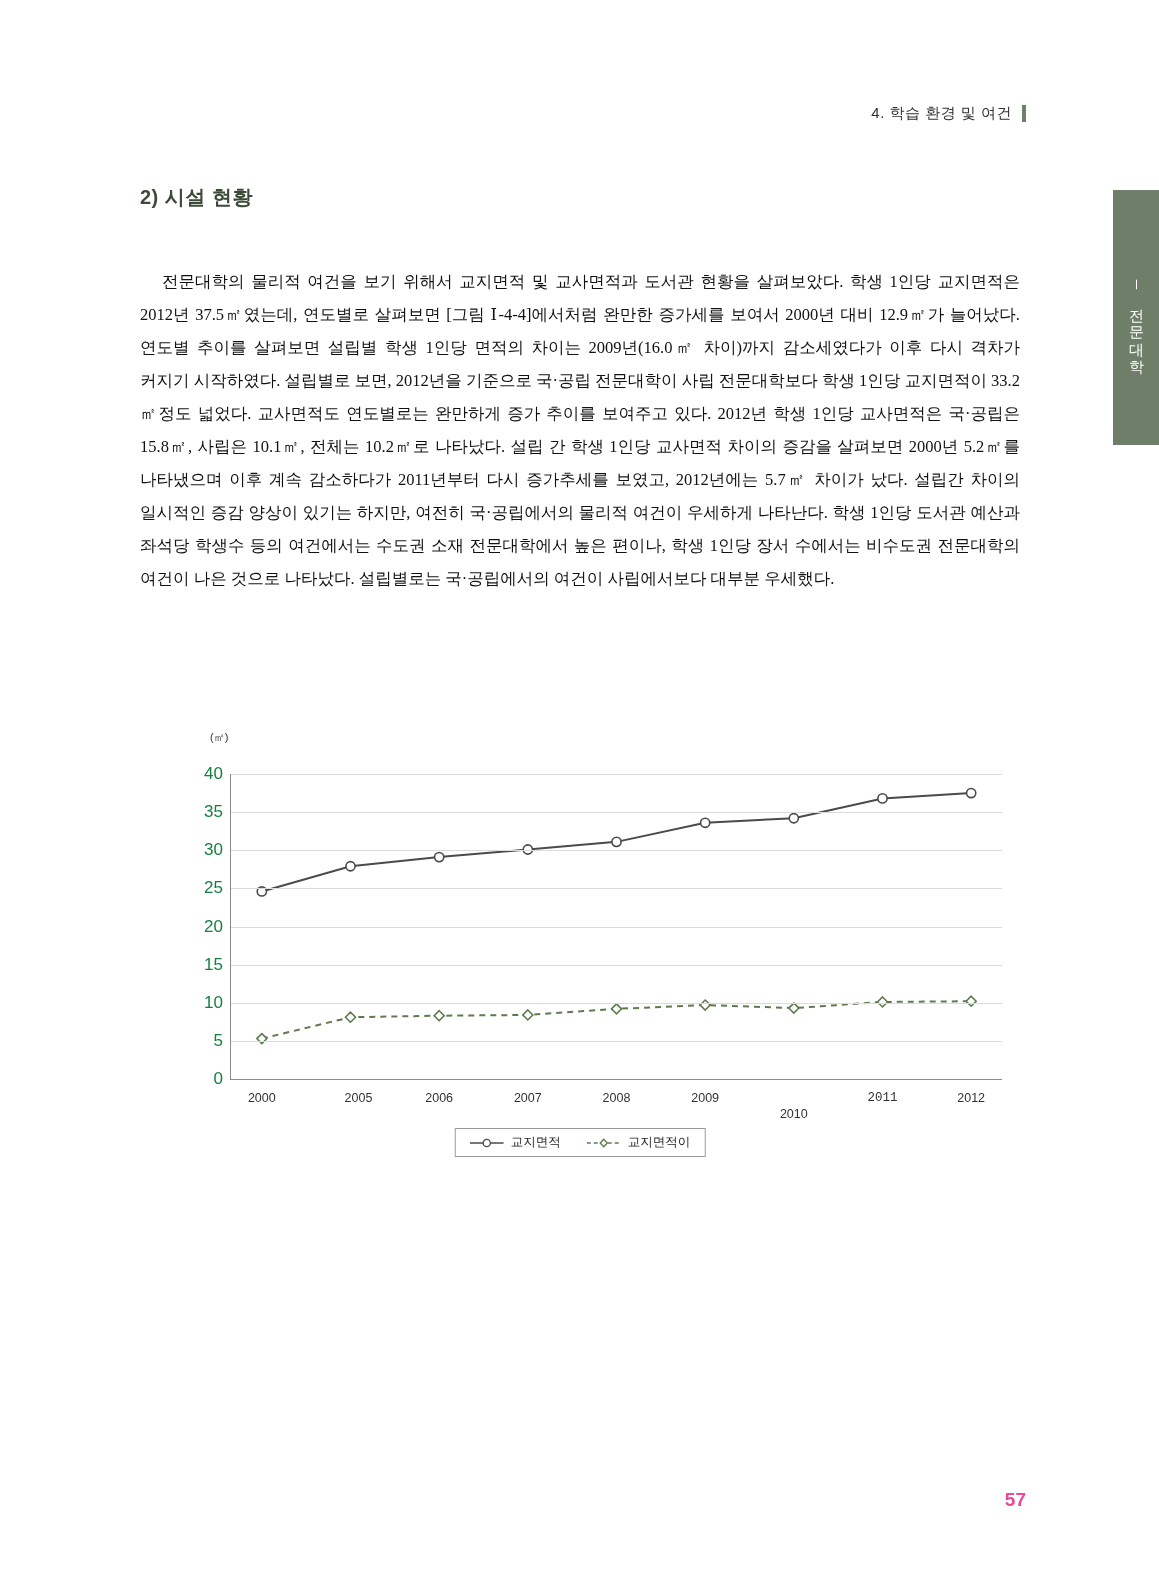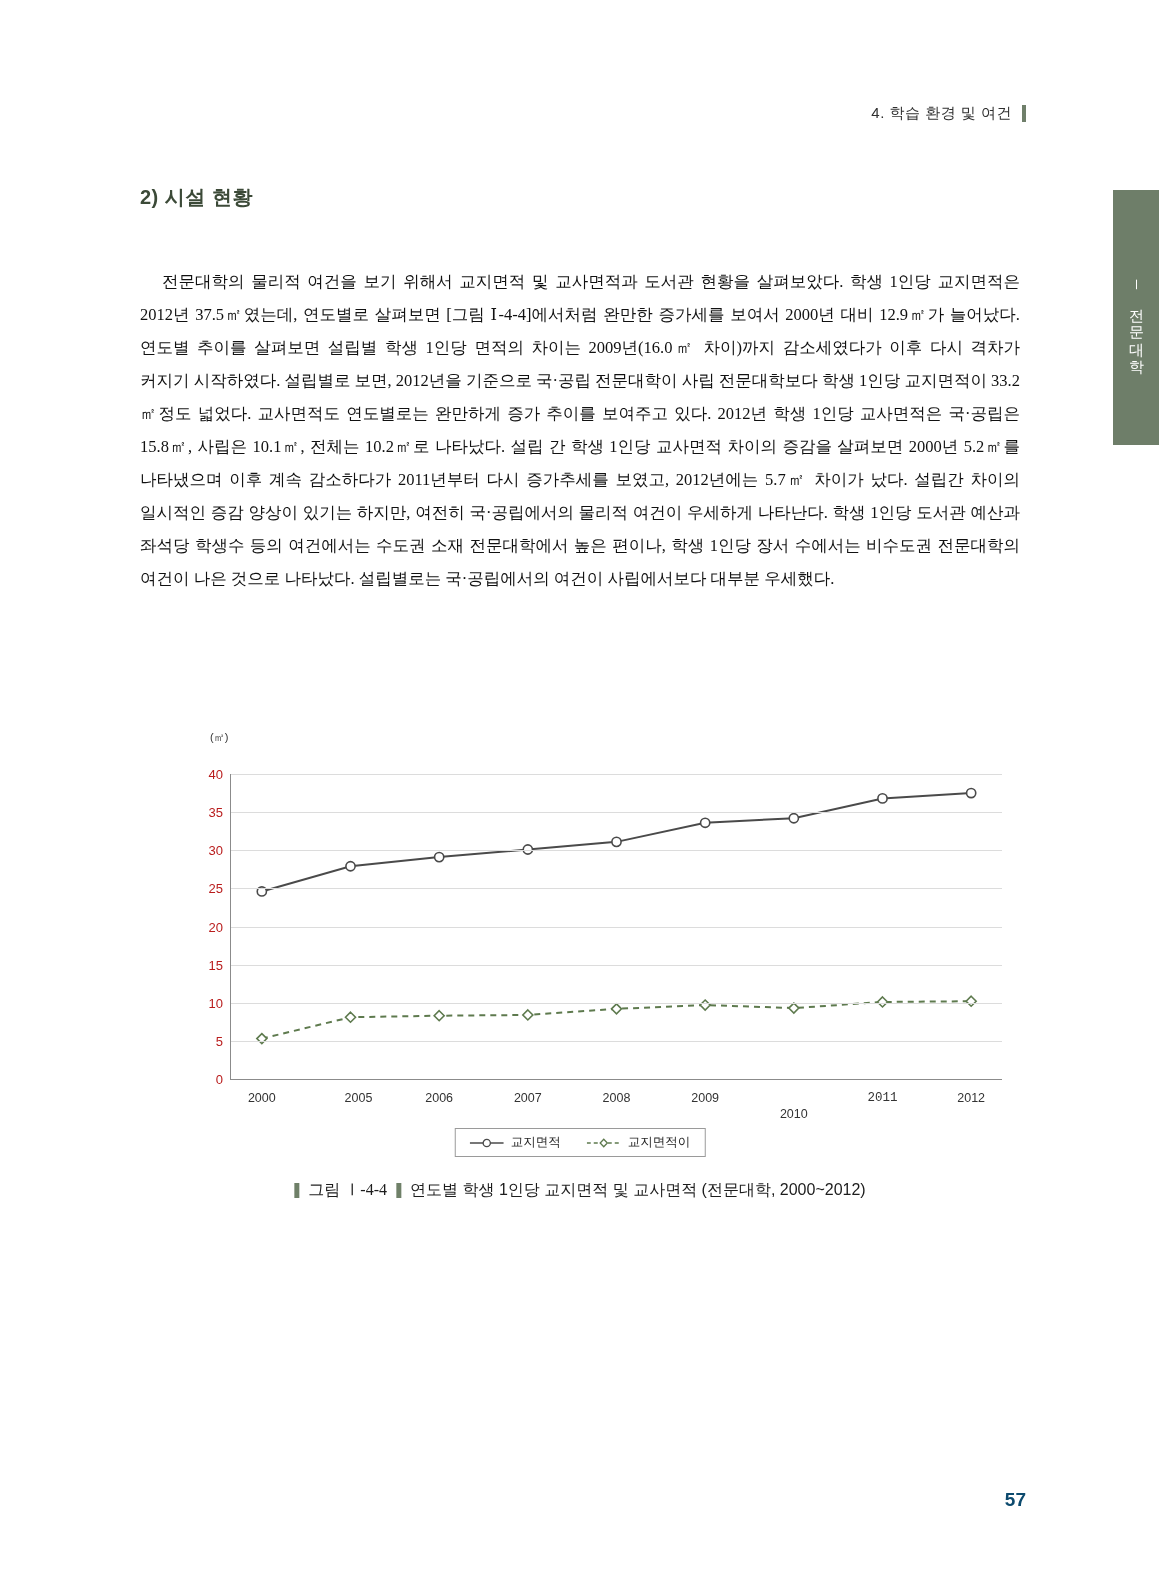--- a/index.html
+++ b/index.html
@@ -123,22 +123,22 @@
   .gridline {
     position: absolute;
     left: 0;
     right: 0;
     border-top: 1px solid #dcdcdc;
   }
   .ytick {
     position: absolute;
     right: calc(100% + 8px);
     transform: translateY(-50%);
-    font-size: 13px;
-    color: #b91c1c;
+    font-size: 17px;
+    color: #15803d;
     font-family: "Liberation Sans", "DejaVu Sans", sans-serif;
     white-space: nowrap;
   }
   .xtick {
     position: absolute;
     top: calc(100% + 12px);
     transform: translateX(-50%);
     font-size: 12.5px;
     color: #333;
     font-family: "Liberation Sans", "DejaVu Sans", sans-serif;
@@ -195,21 +195,21 @@
   }
 
   
   .page-number {
     position: absolute;
     bottom: 60px;
     right: 133px;
     font-size: 19px;
     font-weight: bold;
     font-family: "Liberation Sans", "DejaVu Sans", sans-serif;
-    color: #0c4a6e;
+    color: #ec4899;
   }
 </style>
 </head>
 <body>
 
 <div class="page-header">
   <span>4. 학습 환경 및 여건</span>
   <span class="bar"></span>
 </div>
 
@@ -289,21 +289,15 @@
     </div>
     <div class="legend-item">
       <svg width="34" height="12">
         <line x1="0" y1="6" x2="34" y2="6" stroke="#5e7a4e" stroke-width="1.4" stroke-dasharray="4,3"></line>
         <polygon points="17,2.2 20.6,6 17,9.8 13.4,6" fill="#ffffff" stroke="#5e7a4e" stroke-width="1.3"></polygon>
       </svg>
       <span>교지면적이</span>
     </div>
   </div>
 
-  <div class="caption">
-    <span class="mark"></span>
-    <span class="fig-no">그림 Ⅰ-4-4</span>
-    <span class="mark"></span>
-    <span>연도별 학생 1인당 교지면적 및 교사면적 (전문대학, 2000~2012)</span>
-  </div>
 </div>
 
 <div class="page-number">57</div>
 
 </body></html>

